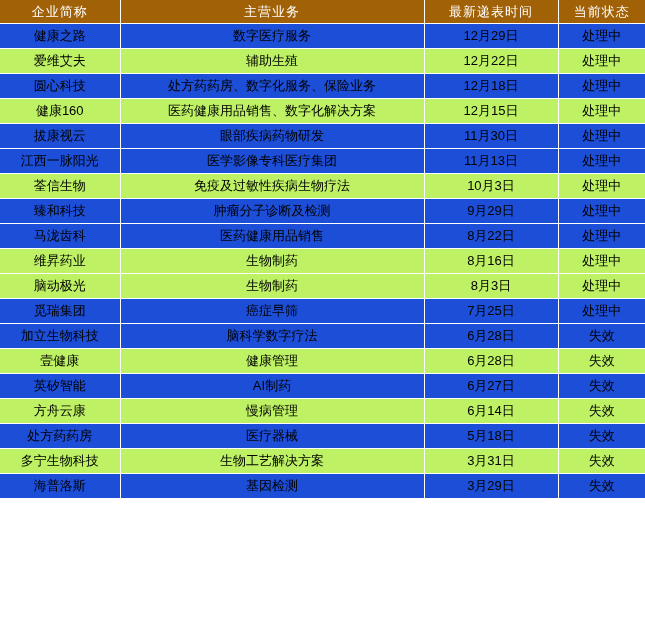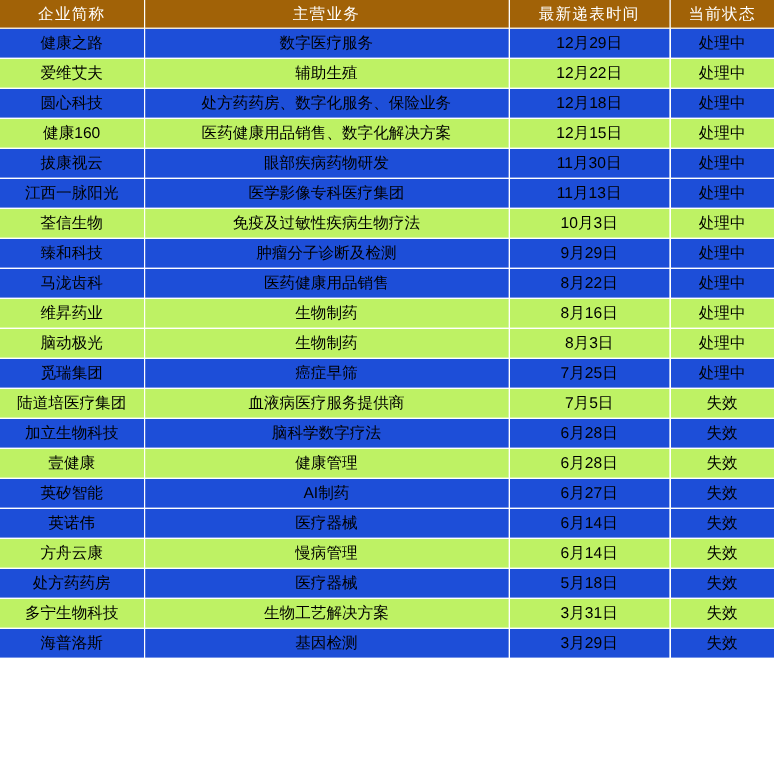--- a/index.html
+++ b/index.html
@@ -138,48 +138,36 @@
         <td>生物制药</td>
         <td>8月3日</td>
         <td>处理中</td>
       </tr>
       <tr class="band-a">
         <td>觅瑞集团</td>
         <td>癌症早筛</td>
         <td>7月25日</td>
         <td>处理中</td>
       </tr>
-      <tr class="band-b">
-        <td>陆道培医疗集团</td>
-        <td>血液病医疗服务提供商</td>
-        <td>7月5日</td>
-        <td>失效</td>
-      </tr>
       <tr class="band-a">
         <td>加立生物科技</td>
         <td>脑科学数字疗法</td>
         <td>6月28日</td>
         <td>失效</td>
       </tr>
       <tr class="band-b">
         <td>壹健康</td>
         <td>健康管理</td>
         <td>6月28日</td>
         <td>失效</td>
       </tr>
       <tr class="band-a">
         <td>英矽智能</td>
         <td>AI制药</td>
         <td>6月27日</td>
-        <td>失效</td>
-      </tr>
-      <tr class="band-a">
-        <td>英诺伟</td>
-        <td>医疗器械</td>
-        <td>6月14日</td>
         <td>失效</td>
       </tr>
       <tr class="band-b">
         <td>方舟云康</td>
         <td>慢病管理</td>
         <td>6月14日</td>
         <td>失效</td>
       </tr>
       <tr class="band-a">
         <td>处方药药房</td>

